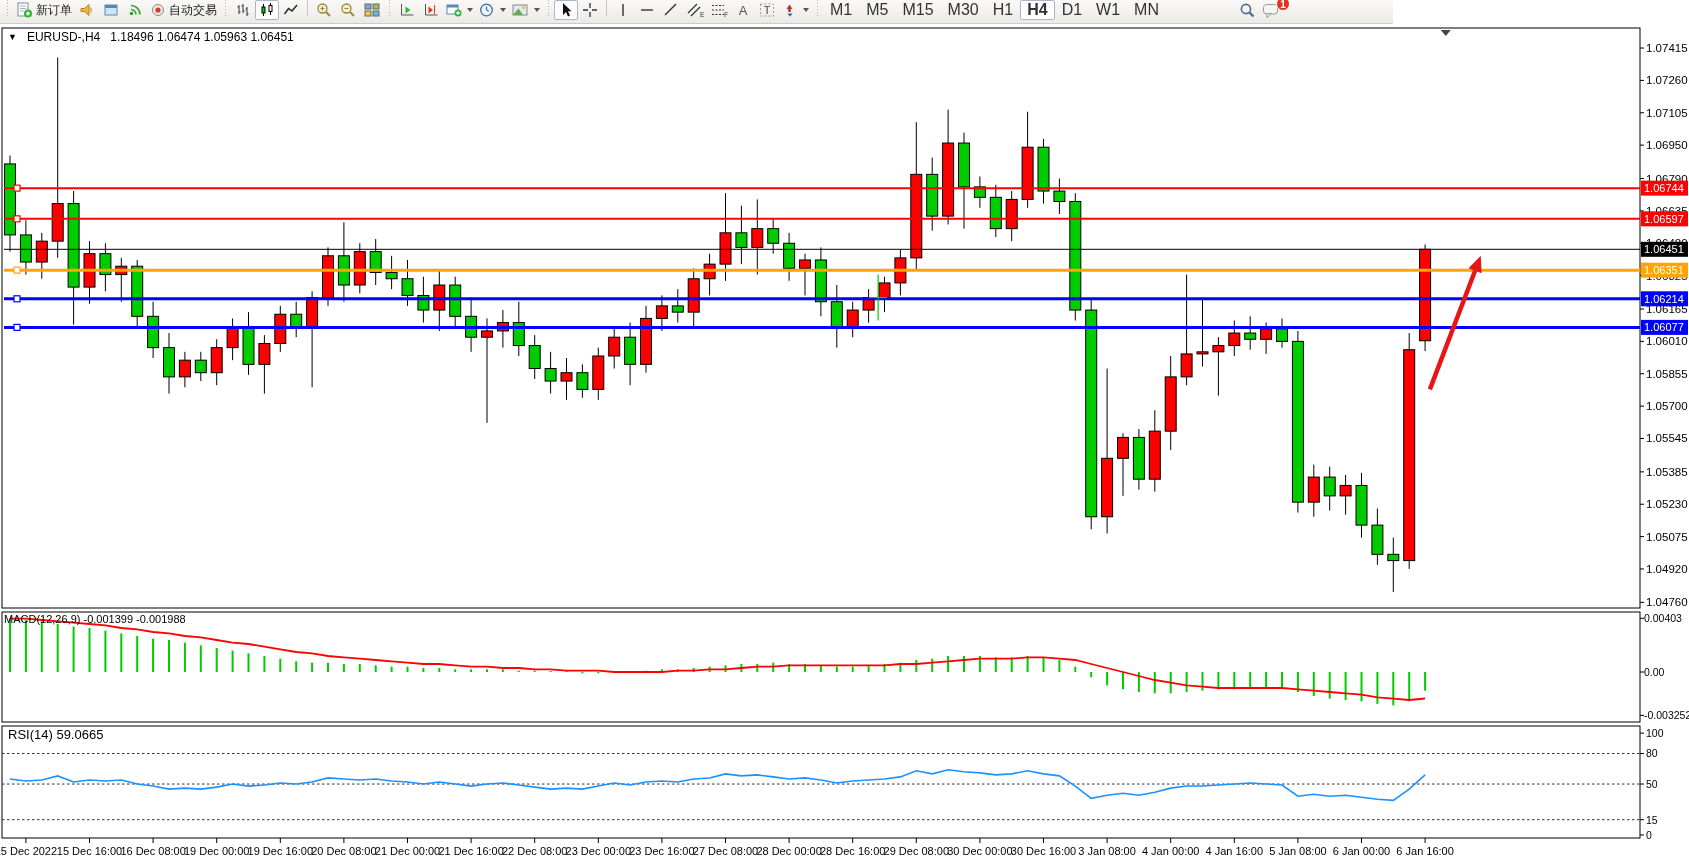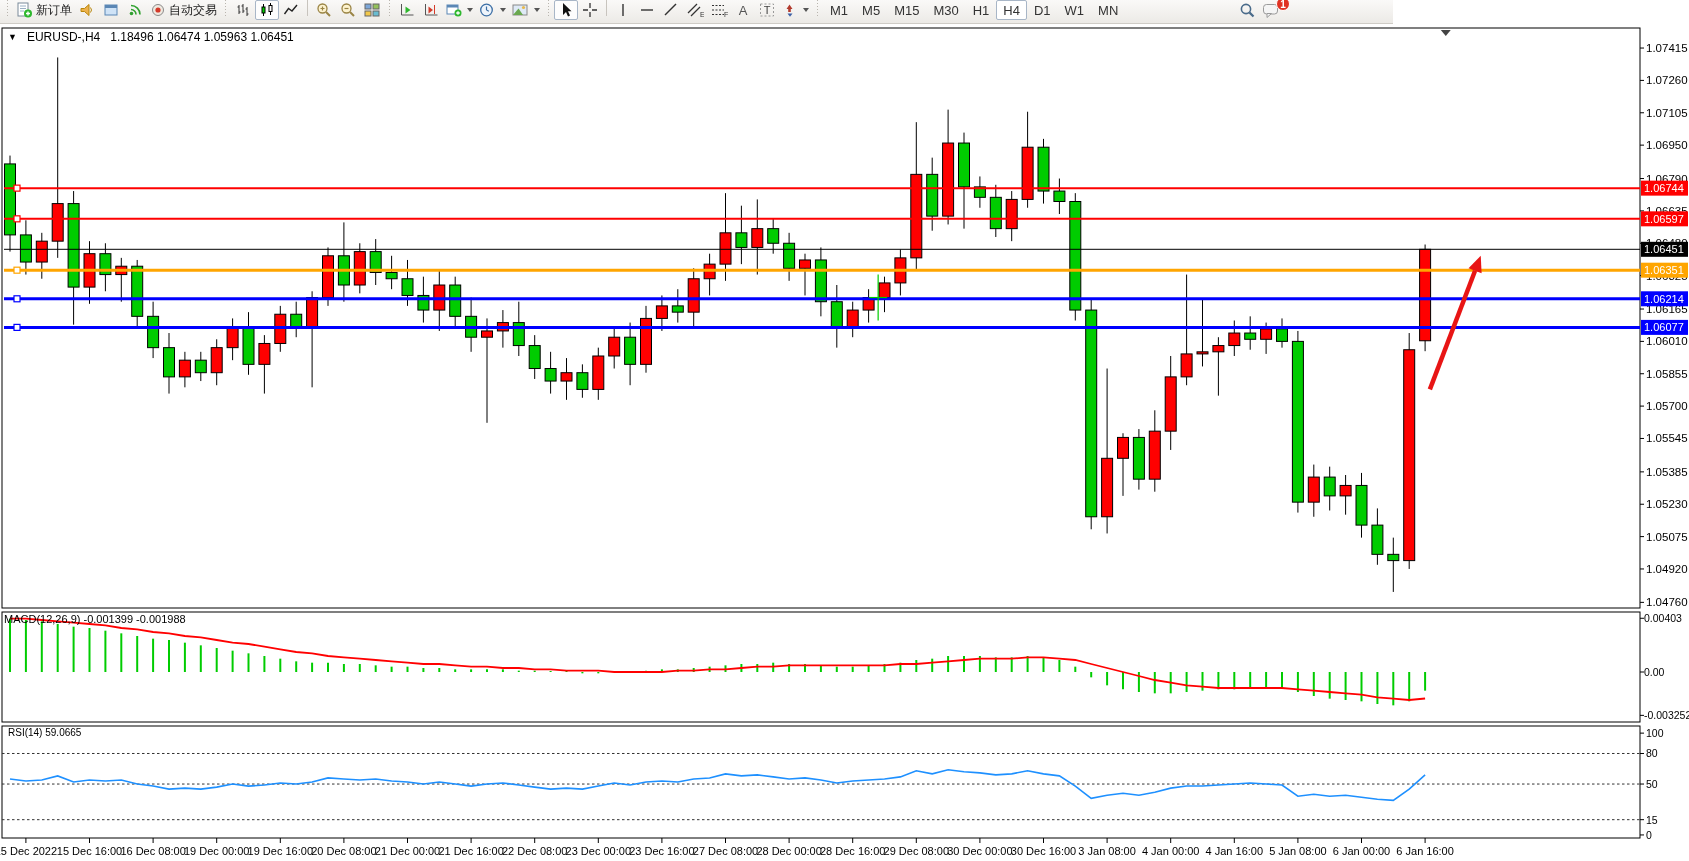--- a/index.html
+++ b/index.html
@@ -9,34 +9,34 @@
   #toolbar{position:absolute;left:0;top:0;width:1393px;height:24px;display:flex;
     background:linear-gradient(#faf9f8,#eceae6);border-bottom:1px solid #cfccc6;padding:0 2px;z-index:5;}
   .tbtn{height:20px;min-width:24px;display:flex;align-items:center;justify-content:center;gap:3px;
     border:1px solid transparent;border-radius:2px;padding:0 2px;cursor:default;}
   .tbtn.active{border-color:#a8b6c7;background:#fdfdfd;}
   .tbtn svg{display:block}
   .tlabel{font-size:12px;color:#222;white-space:nowrap;}
   .tsep{width:1px;height:16px;background:#c8c4be;margin:0 4px;}
   .tgrip{width:5px;height:16px;margin:0 3px;
     background-image:repeating-linear-gradient(#b9b5ae 0 1px,transparent 1px 3px);background-size:1px 100%;background-repeat:repeat-y;background-position:2px 0;}
-  .tf{font-size:13px;color:#333;padding:0 6px;height:20px;display:flex;align-items:center;border:1px solid transparent;border-radius:2px;}
-  .tf.active{border-color:#a8b6c7;background:#fff;}
+  .tf{font-size:16px;color:#333;padding:0 6px;height:20px;display:flex;align-items:center;border:1px solid transparent;border-radius:2px;}
+  .tf.active{border-color:#a8b6c7;background:#fff;font-weight:bold;}
   .caret{width:0;height:0;border-left:3px solid transparent;border-right:3px solid transparent;border-top:4px solid #555;margin-left:2px;}
   #chat-wrap{position:relative;margin-right:108px;}
   #badge{position:absolute;top:-4px;right:-8px;min-width:14px;height:14px;border-radius:8px;background:#e03222;color:#fff;
     font-size:10px;font-weight:bold;display:flex;align-items:center;justify-content:center;padding:0 3px;border:1px solid #fff;}
   .spacer{flex:1}
   
   #chartsvg{position:absolute;left:0;top:0;z-index:1;}
   .overlay{position:absolute;z-index:3;pointer-events:none;color:#000;}
   #title{left:8px;top:30px;font-size:12px;display:flex;gap:10px;align-items:center;}
   #title .tri{font-size:9px;pointer-events:auto;}
   #macd-label{left:4px;top:613px;font-size:11px;}
-  #rsi-label{left:8px;top:727px;font-size:10px;}
+  #rsi-label{left:8px;top:727px;font-size:13px;}
   svg text{font-family:"Liberation Sans","DejaVu Sans",sans-serif;}
 </style>
 </head>
 <body>
 
 <div id="toolbar">
   <div class="tgrip"></div>
 
   <div class="tbtn">
     <span>

